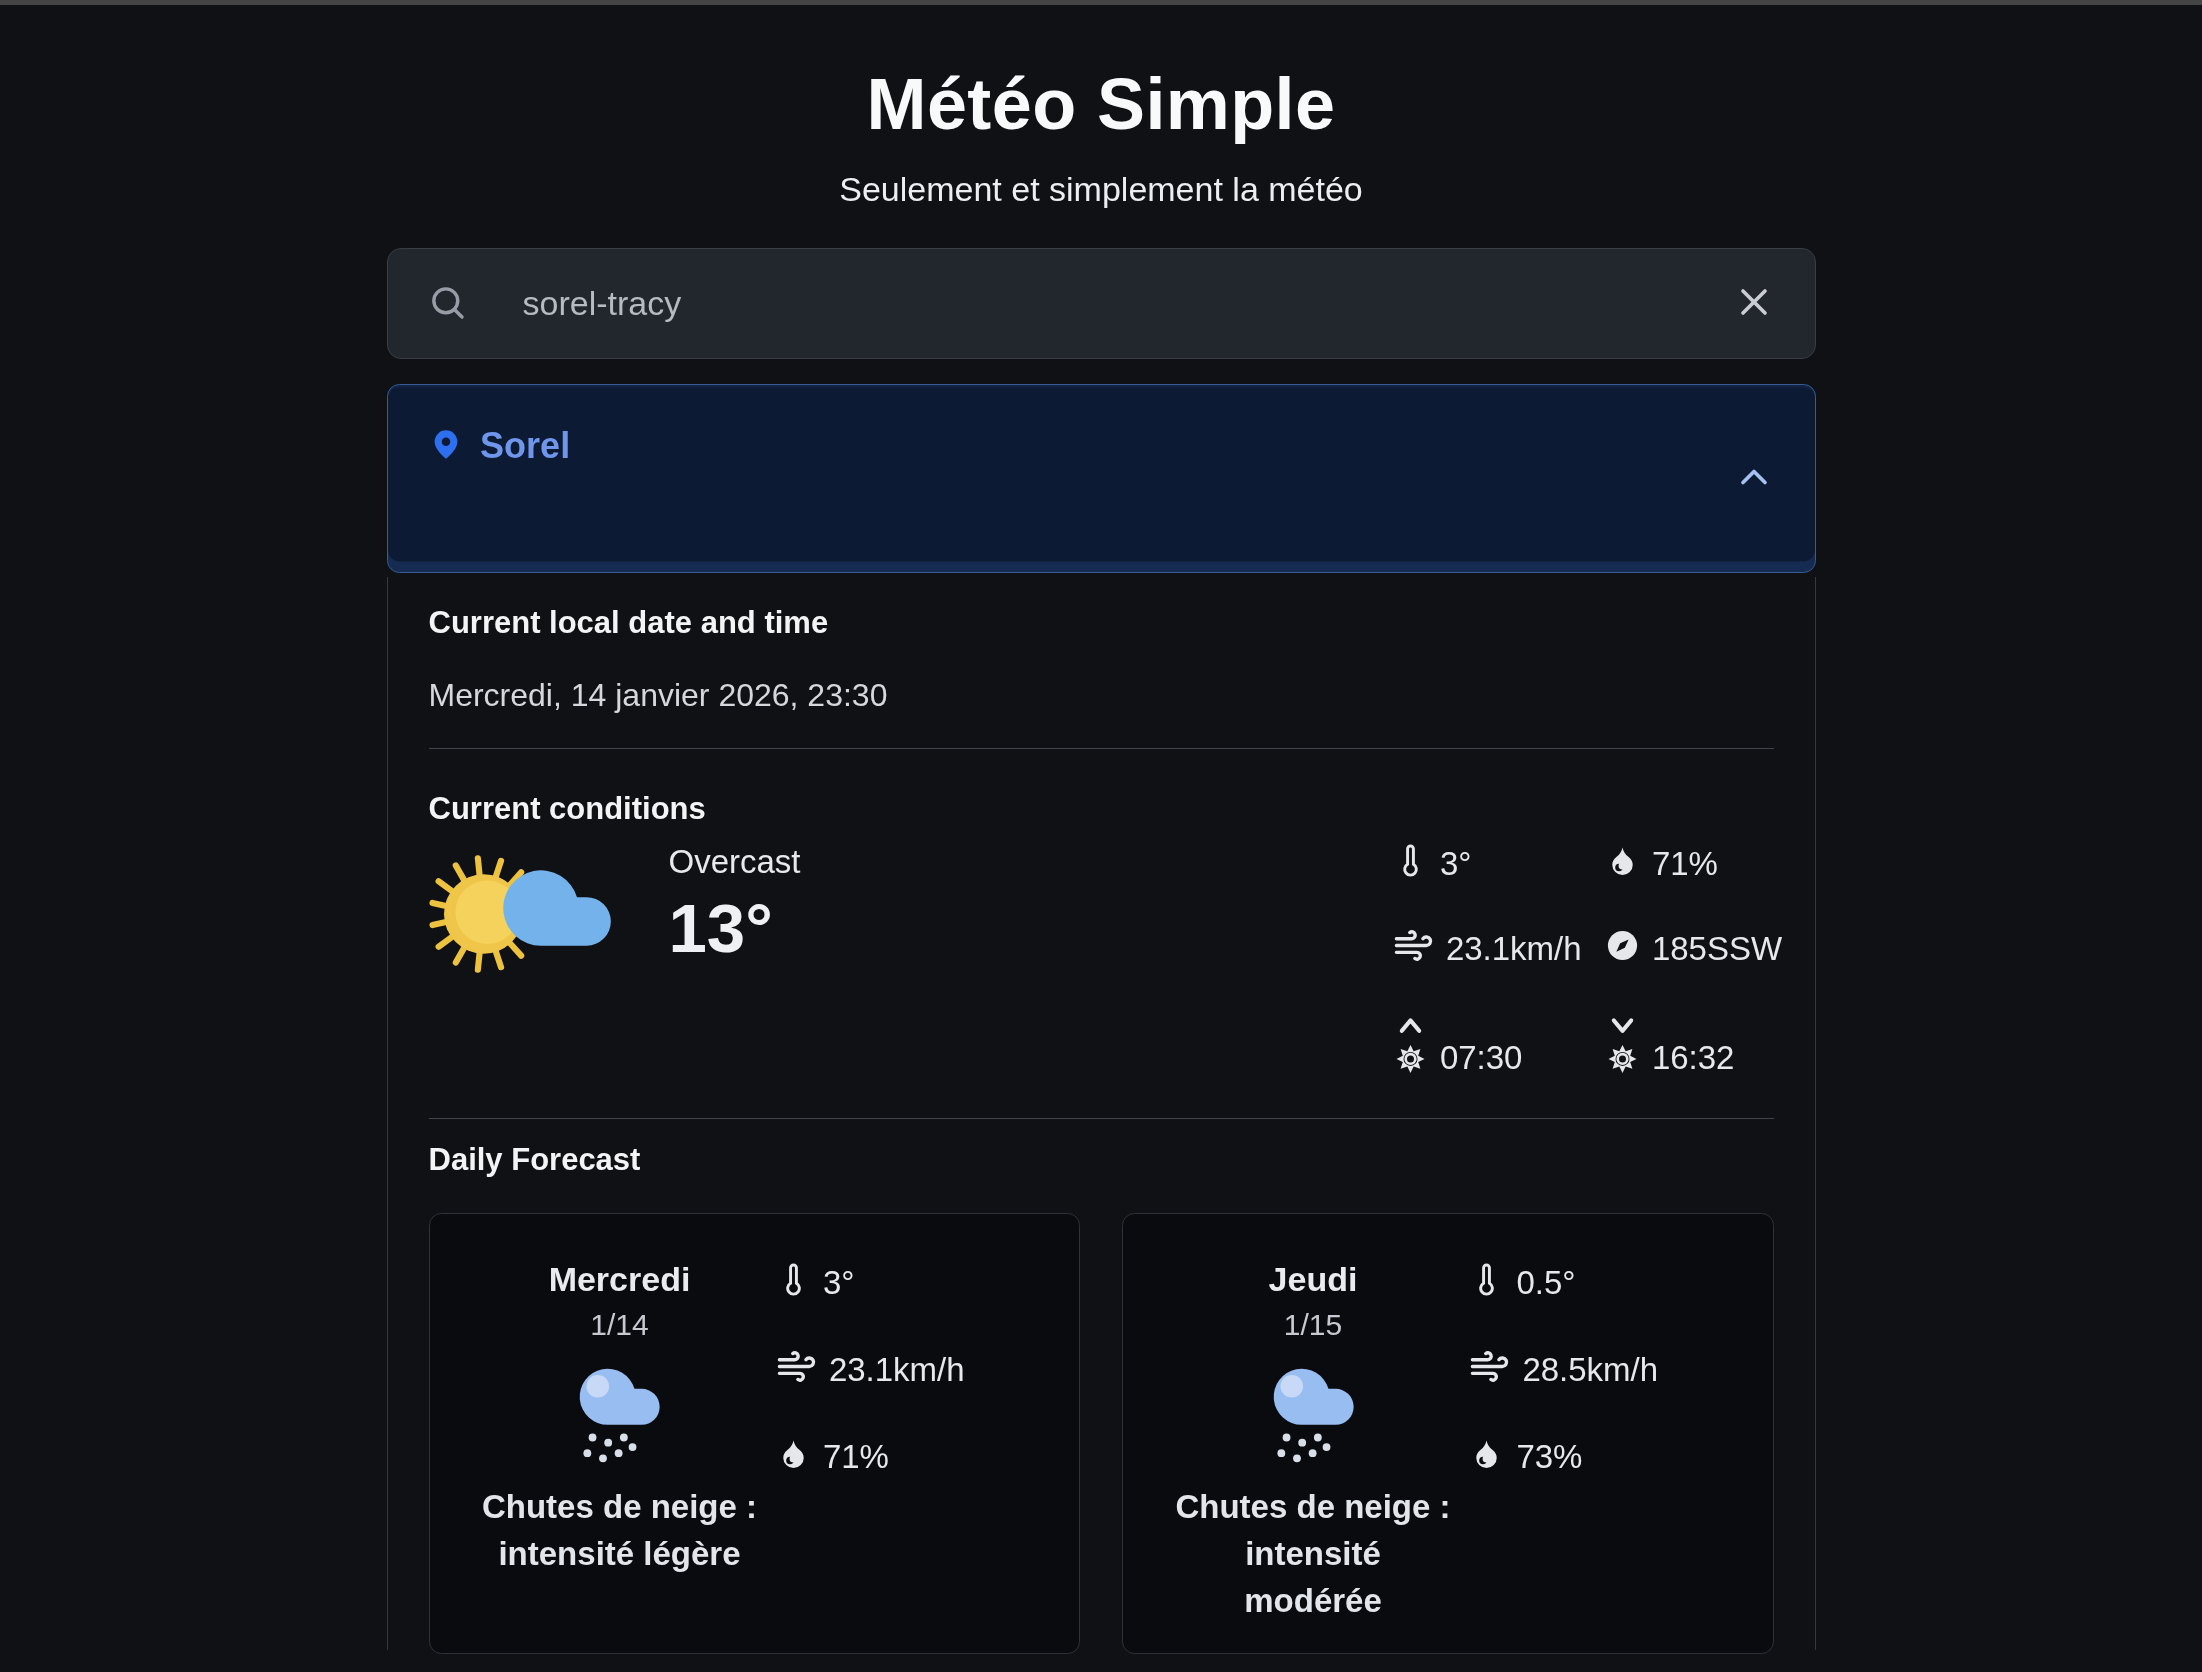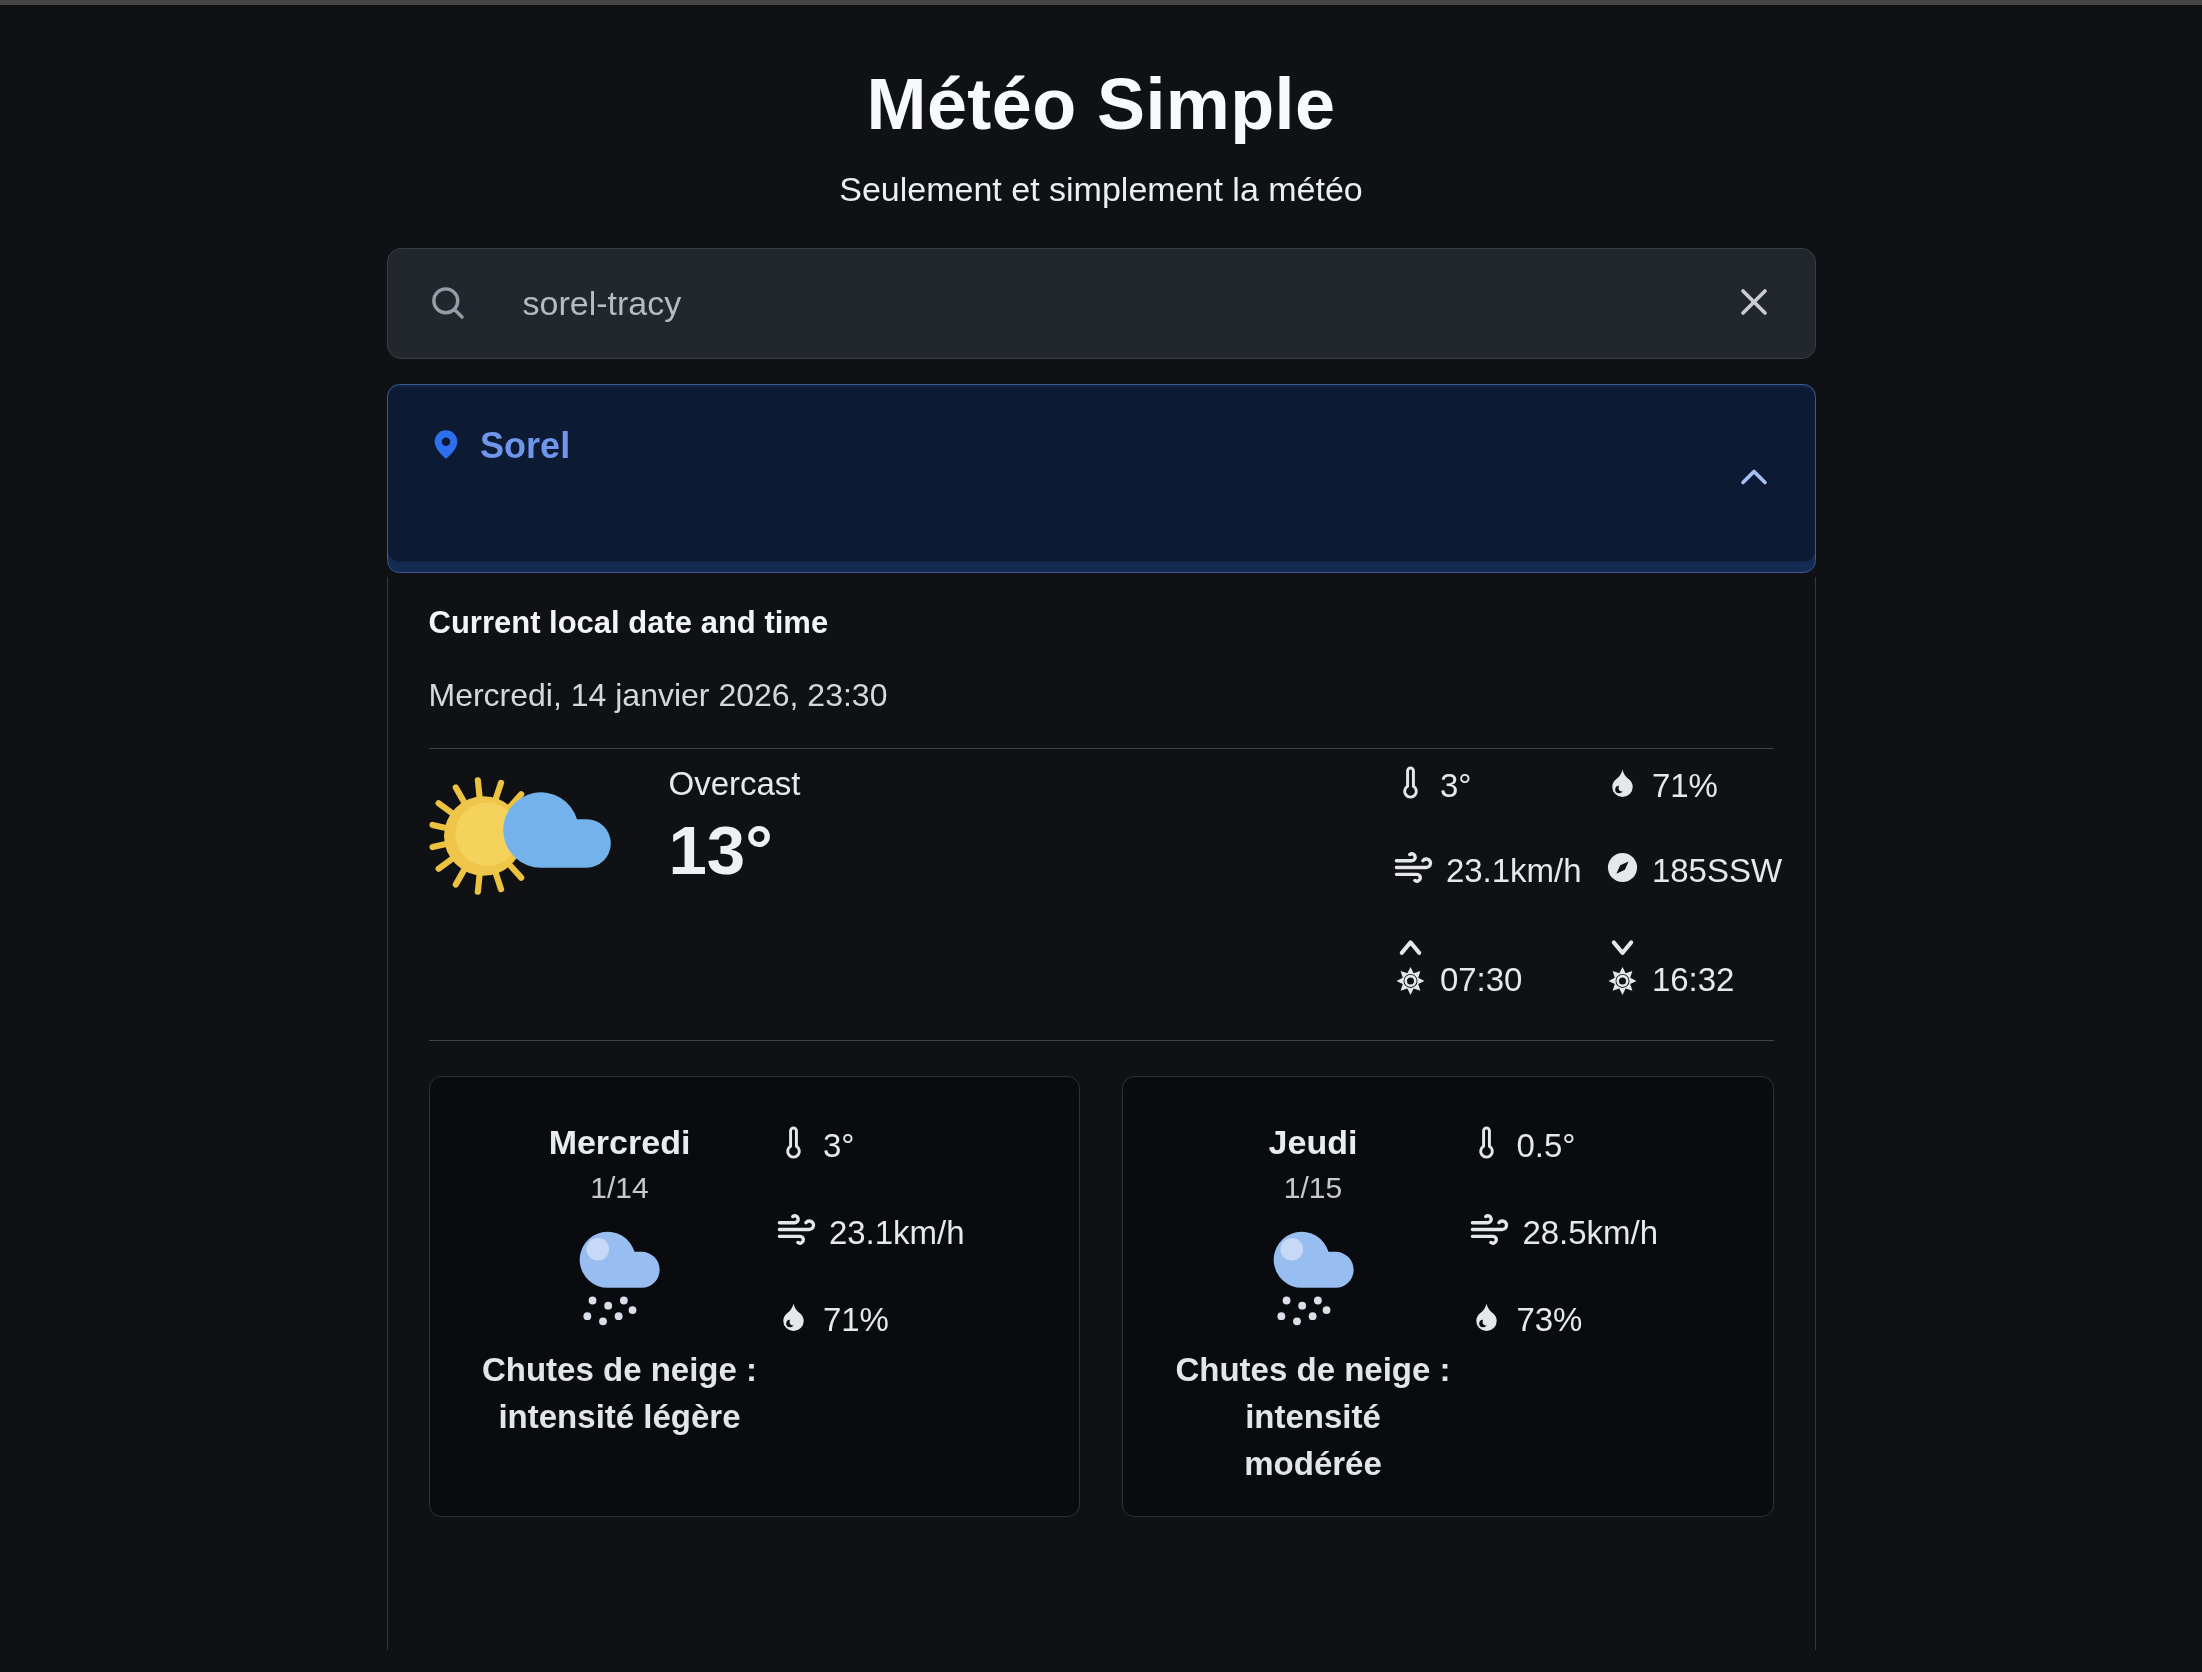--- a/index.html
+++ b/index.html
@@ -145,20 +145,21 @@
     </button>
   </div>
 
   <div class="panel">
 
     <h2 class="section-heading">Current local date and time</h2>
     <p class="dt-value">Mercredi, 14 janvier 2026, 23:30</p>
 
     <hr class="divider">
 
+    <h2 class="section-heading h-cond">Current conditions</h2>
 
     <div class="cond-row">
       <span class="suncloud">
         <svg width="194" height="124" viewBox="0 0 220 140">
           <g stroke="#ecc23f" stroke-width="7" stroke-linecap="round">
             <line x1="107" y1="70" x2="125" y2="70"></line>
             <line x1="103.1" y1="88.3" x2="119.9" y2="95.8"></line>
             <line x1="92.1" y1="103.4" x2="104.5" y2="117.2"></line>
             <line x1="75.9" y1="112.8" x2="81.7" y2="130.3"></line>
             <line x1="57.3" y1="114.8" x2="55.4" y2="133.2"></line>
@@ -242,20 +243,21 @@
               <circle cx="20" cy="52" r="5.5" fill="none" stroke="#e5e7ea" stroke-width="3"></circle>
             </svg>
           </span>
           <span class="stat-value">16:32</span>
         </div>
       </div>
     </div>
 
     <hr class="divider" style="margin-top:28px;">
 
+    <h2 class="section-heading h-fc">Daily Forecast</h2>
 
     <div class="cards">
 
       <div class="fc-card">
         <div class="fc-left">
           <div class="fc-day">Mercredi</div>
           <div class="fc-date">1/14</div>
           <span class="fc-icon">
             <svg width="99" height="113" viewBox="0 0 110 130">
               <path transform="translate(0,-14) scale(4.6)" fill="#98bdf1" d="M17.5 19H9a7 7 0 1 1 6.71-9h1.79a4.5 4.5 0 1 1 0 9Z"></path>

